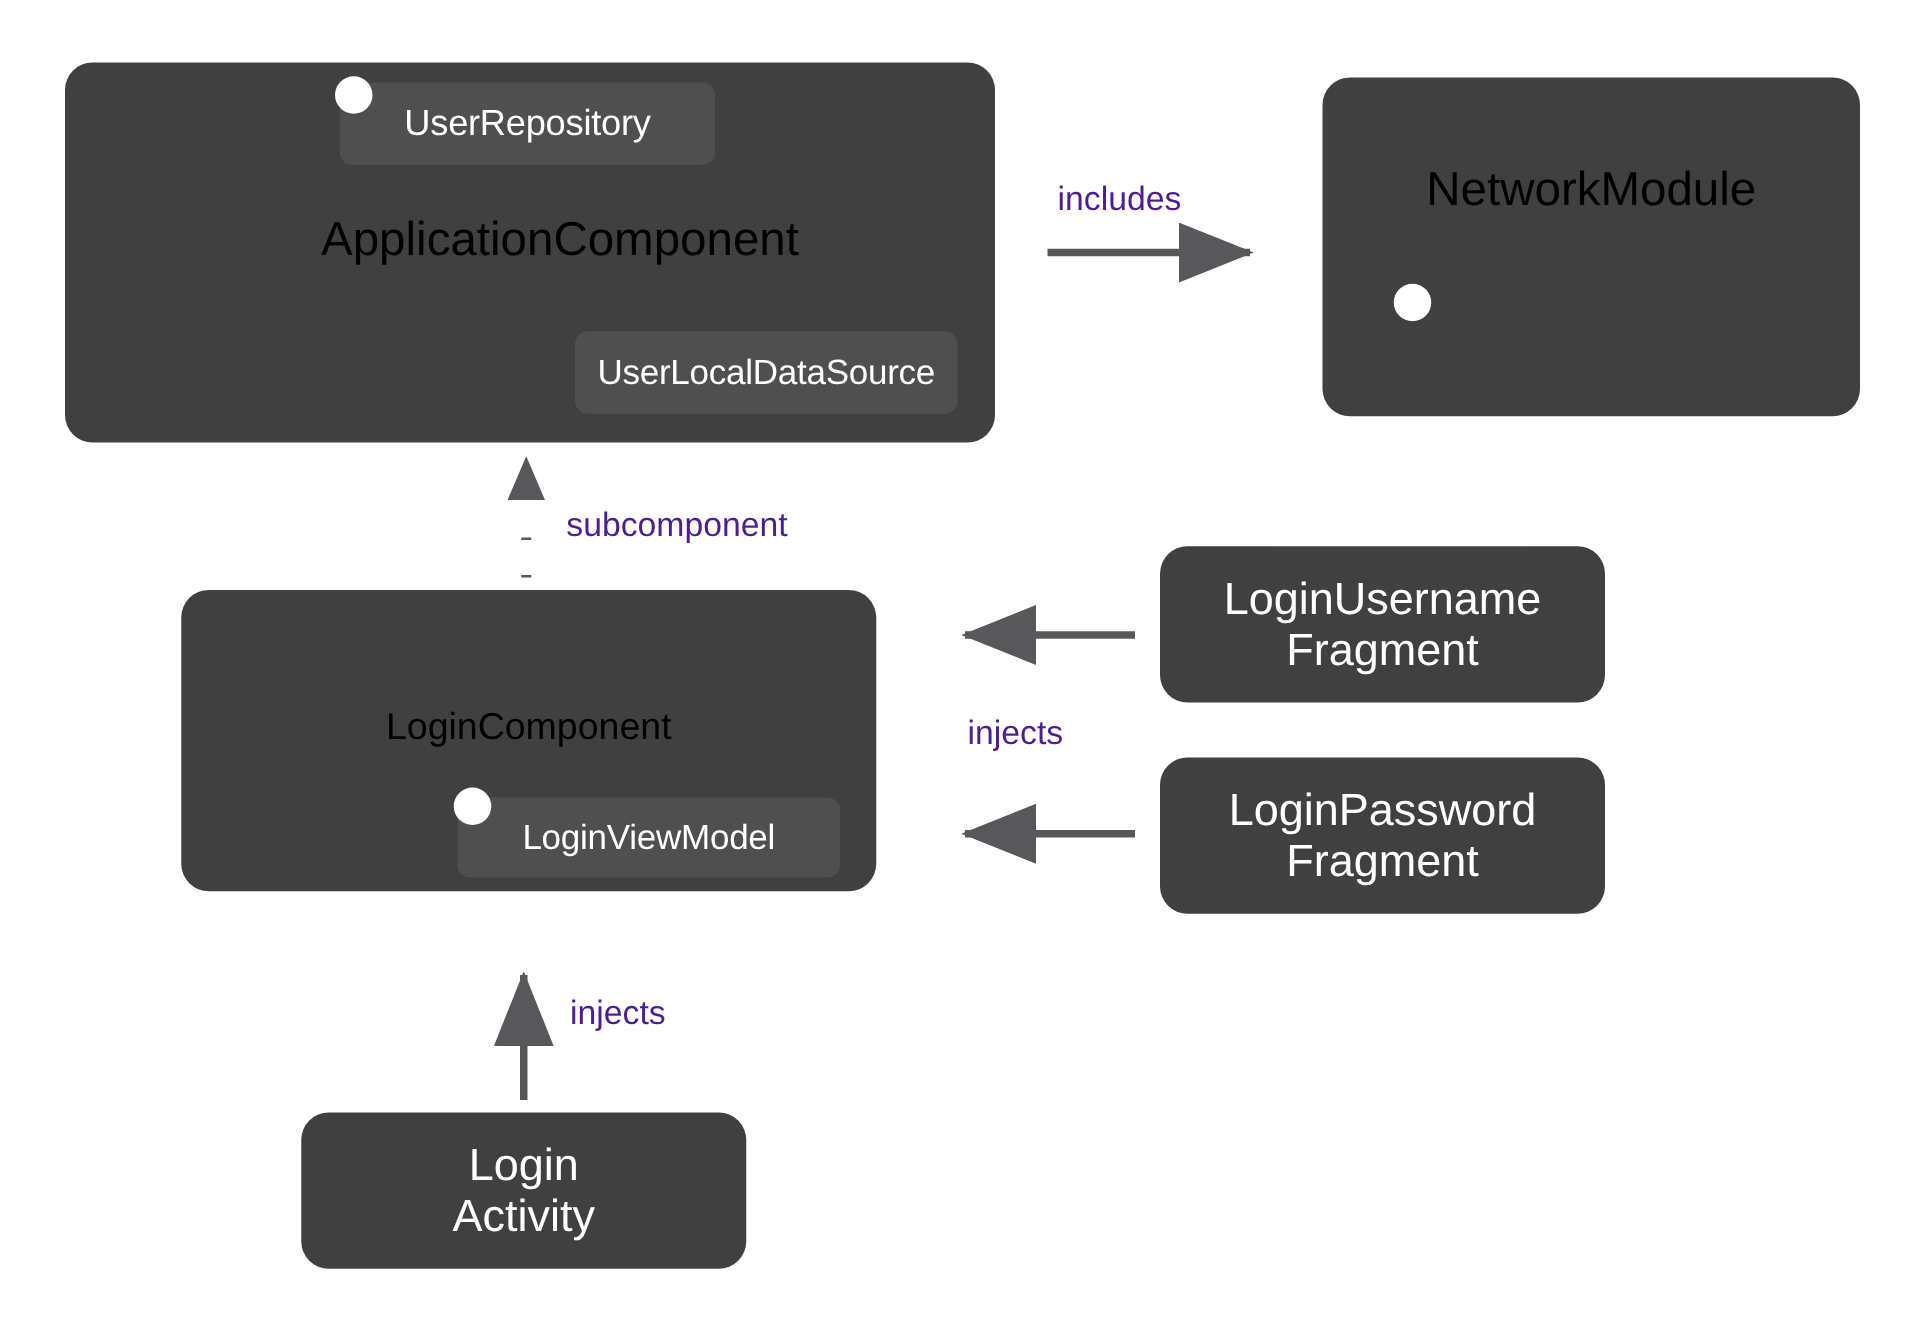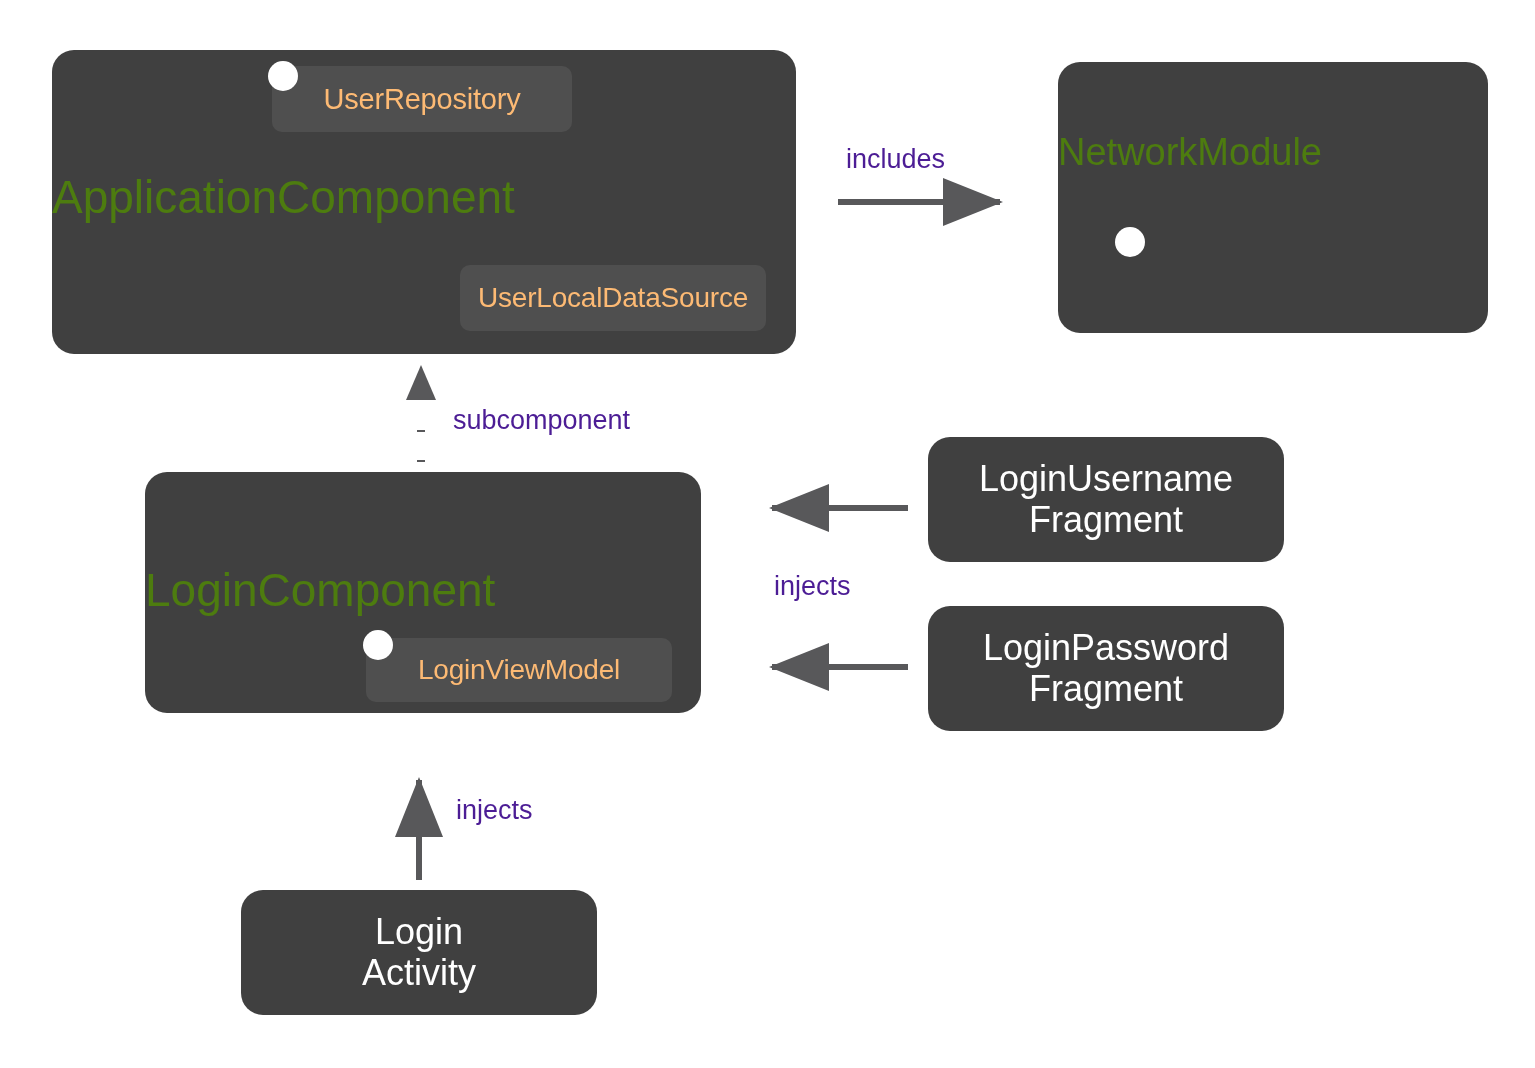--- a/index.html
+++ b/index.html
@@ -25,30 +25,31 @@
     color: #ffffff;
     display: flex;
     align-items: center;
     justify-content: center;
     text-align: center;
     line-height: 1.12;
     white-space: pre-line;
   }
   .node-title {
     position: absolute;
-    color: #4d7c0f;
+    color: #000000;
+    text-align: center;
     white-space: nowrap;
     line-height: 1.1;
   }
   .chip {
     position: absolute;
     box-sizing: border-box;
     background: #4F4F4F;
     border-radius: 10px;
-    color: #fdba74;
+    color: #ffffff;
     display: flex;
     align-items: center;
     justify-content: center;
     text-align: center;
     white-space: nowrap;
     letter-spacing: -0.2px;
   }
   .dot {
     position: absolute;
     background: #ffffff;
@@ -100,35 +101,35 @@
     <g>
       <line x1="908" y1="667" x2="772" y2="667" stroke="#58585A" stroke-width="6" marker-end="url(#arrowhead)"></line>
     </g>
 
     <g>
       <line x1="419" y1="880" x2="419" y2="780" stroke="#58585A" stroke-width="6" marker-end="url(#arrowhead)"></line>
     </g>
   </svg>
 
   <div class="node" style="left:52px; top:50px; width:744px; height:304px;"></div>
-  <div class="node-title" style="left:52px; top:172px; width:744px; font-size:46px;">ApplicationComponent</div>
+  <div class="node-title" style="left:52px; top:172px; width:744px; font-size:38px;padding-left:24px;">ApplicationComponent</div>
 
   <div class="chip" style="left:272px; top:66px; width:300px; height:66px; font-size:29px;">UserRepository</div>
   <div class="dot" style="left:268px; top:61px;"></div>
 
 
   <div class="chip" style="left:460px; top:265px; width:306px; height:66px; font-size:28px;">UserLocalDataSource</div>
 
   <div class="node" style="left:1058px; top:62px; width:430px; height:271px;"></div>
   <div class="node-title" style="left:1058px; top:132px; width:430px; font-size:38px;">NetworkModule</div>
 
   <div class="dot" style="left:1115px; top:227px;"></div>
 
   <div class="node" style="left:145px; top:472px; width:556px; height:241px;"></div>
-  <div class="node-title" style="left:145px; top:565px; width:556px; font-size:46px;">LoginComponent</div>
+  <div class="node-title" style="left:145px; top:565px; width:556px; font-size:30px;">LoginComponent</div>
 
   <div class="chip" style="left:366px; top:638px; width:306px; height:64px; font-size:28px;">LoginViewModel</div>
   <div class="dot" style="left:363px; top:630px;"></div>
 
   <div class="node" style="left:928px; top:437px; width:356px; height:125px; font-size:36px;">LoginUsername
 Fragment</div>
 
   <div class="node" style="left:928px; top:606px; width:356px; height:125px; font-size:36px;">LoginPassword
 Fragment</div>
 

